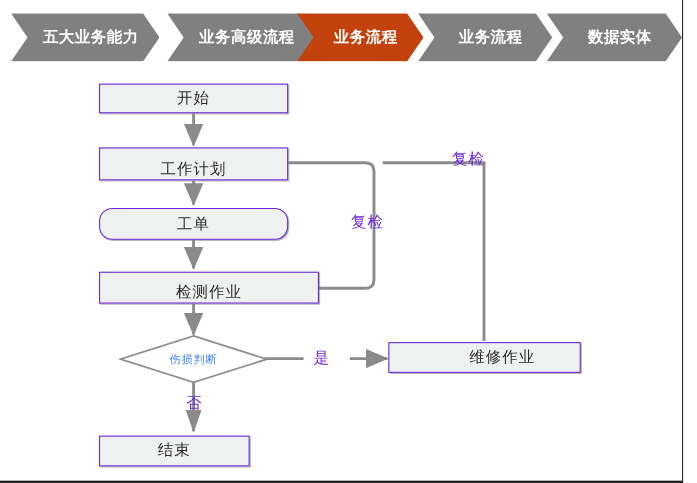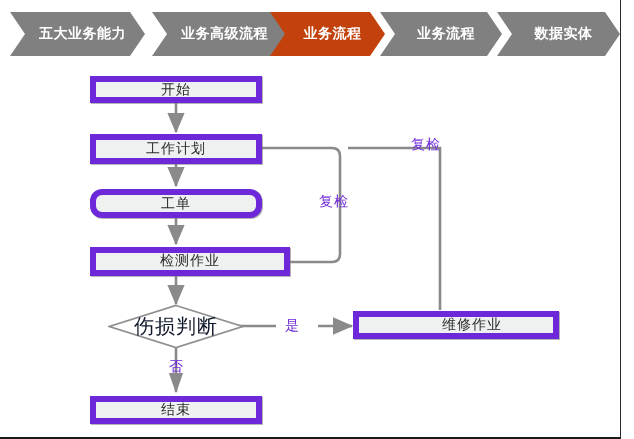--- a/index.html
+++ b/index.html
@@ -40,32 +40,32 @@
     -webkit-clip-path:polygon(0 0, calc(100% - 15px) 0, 100% 50%, calc(100% - 15px) 100%, 0 100%, 15px 50%);
     clip-path:polygon(0 0, calc(100% - 15px) 0, 100% 50%, calc(100% - 15px) 100%, 0 100%, 15px 50%);
   }
   .chev.active{background:#c2410c;}
 
   
   .flow{position:absolute;left:0;top:48px;width:634px;height:391px;}
   .node{
     position:absolute;box-sizing:border-box;
     background:#eff0f0;
-    border:6px solid #6d28d9;
+    border:1px solid #6d28d9;
     box-shadow:1px 1px 0 rgba(120,120,120,.55);
     display:flex;align-items:center;justify-content:center;
     font-size:14px;color:#2b2b2b;
     letter-spacing:1px;
     white-space:nowrap;
   }
   .diamond-wrap{position:absolute;}
   .diamond-wrap .dlabel{
     position:absolute;left:0;top:0;width:100%;height:100%;
     display:flex;align-items:center;justify-content:center;
-    font-size:20px;color:#0f172a;letter-spacing:1px;white-space:nowrap;
+    font-size:10px;color:#3b82f6;letter-spacing:1px;white-space:nowrap;
     pointer-events:none;
   }
   .edge-label{
     position:absolute;font-size:14px;color:#6d28d9;letter-spacing:1px;
     white-space:nowrap;
   }
   svg.wires{position:absolute;left:0;top:0;width:634px;height:391px;overflow:visible;}
 </style>
 </head>
 <body>
@@ -142,25 +142,25 @@
       <span>检测作业</span>
     </div>
 
     <div class="diamond-wrap" style="left:108px;top:256px;width:136px;height:45px;">
       <svg width="136" height="45" viewBox="0 0 136 45" style="display:block;">
         <polygon points="68,1.4 134.6,22.5 68,43.6 1.4,22.5" fill="#ffffff" stroke="#8f8f8f" stroke-width="1.6"></polygon>
       </svg>
       <div class="dlabel">伤损判断</div>
     </div>
 
-    <div class="node" style="left:353px;top:263px;width:206px;height:28px;padding-left:32px;">
+    <div class="node" style="left:353px;top:263px;width:175px;height:28px;padding-left:32px;">
       <span>维修作业</span>
     </div>
 
-    <div class="node" style="left:90px;top:348px;width:172px;height:28px;">
+    <div class="node" style="left:90px;top:348px;width:137px;height:28px;">
       <span>结束</span>
     </div>
 
     <div class="edge-label" style="left:285px;top:269px;">是</div>
 
     <div class="edge-label" style="left:169px;top:310px;">否</div>
 
     <div class="edge-label" style="left:319px;top:145px;">复检</div>
 
     <div class="edge-label" style="left:411px;top:88px;">复检</div>

